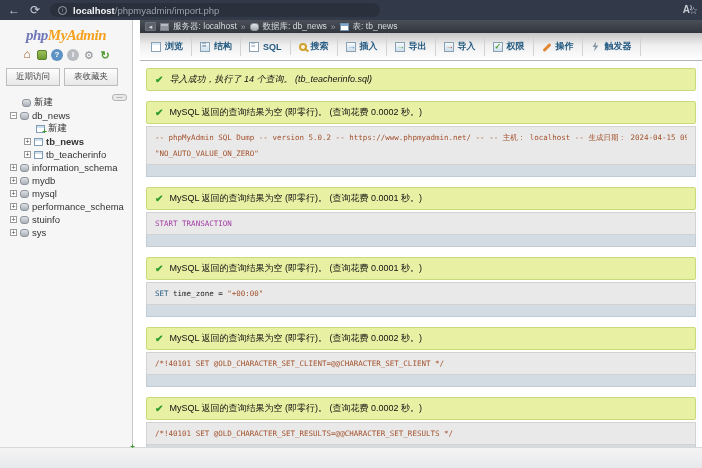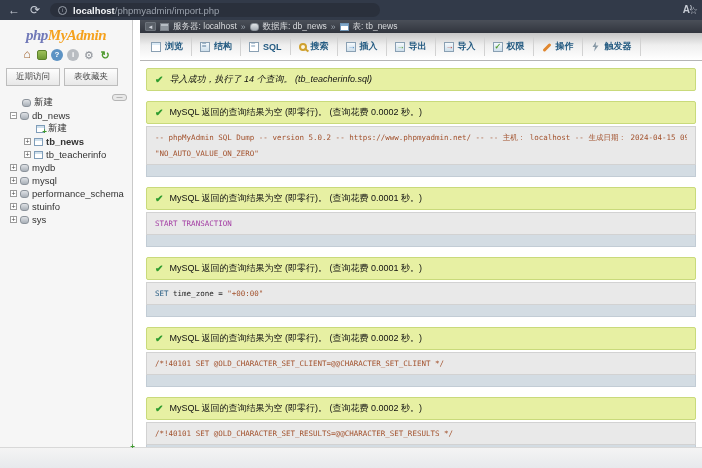--- a/index.html
+++ b/index.html
@@ -152,20 +152,25 @@
           <span class="bold">tb_news</span>
         </li>
         <li class="trow child">
           <span class="exp">+</span>
           <span class="tblic"></span>
           <span>tb_teacherinfo</span>
         </li>
         <li class="trow">
           <span class="exp">+</span>
           <span class="dbic"></span>
+          <span>information_schema</span>
+        </li>
+        <li class="trow">
+          <span class="exp">+</span>
+          <span class="dbic"></span>
           <span>mydb</span>
         </li>
         <li class="trow">
           <span class="exp">+</span>
           <span class="dbic"></span>
           <span>mysql</span>
         </li>
         <li class="trow">
           <span class="exp">+</span>
           <span class="dbic"></span>

